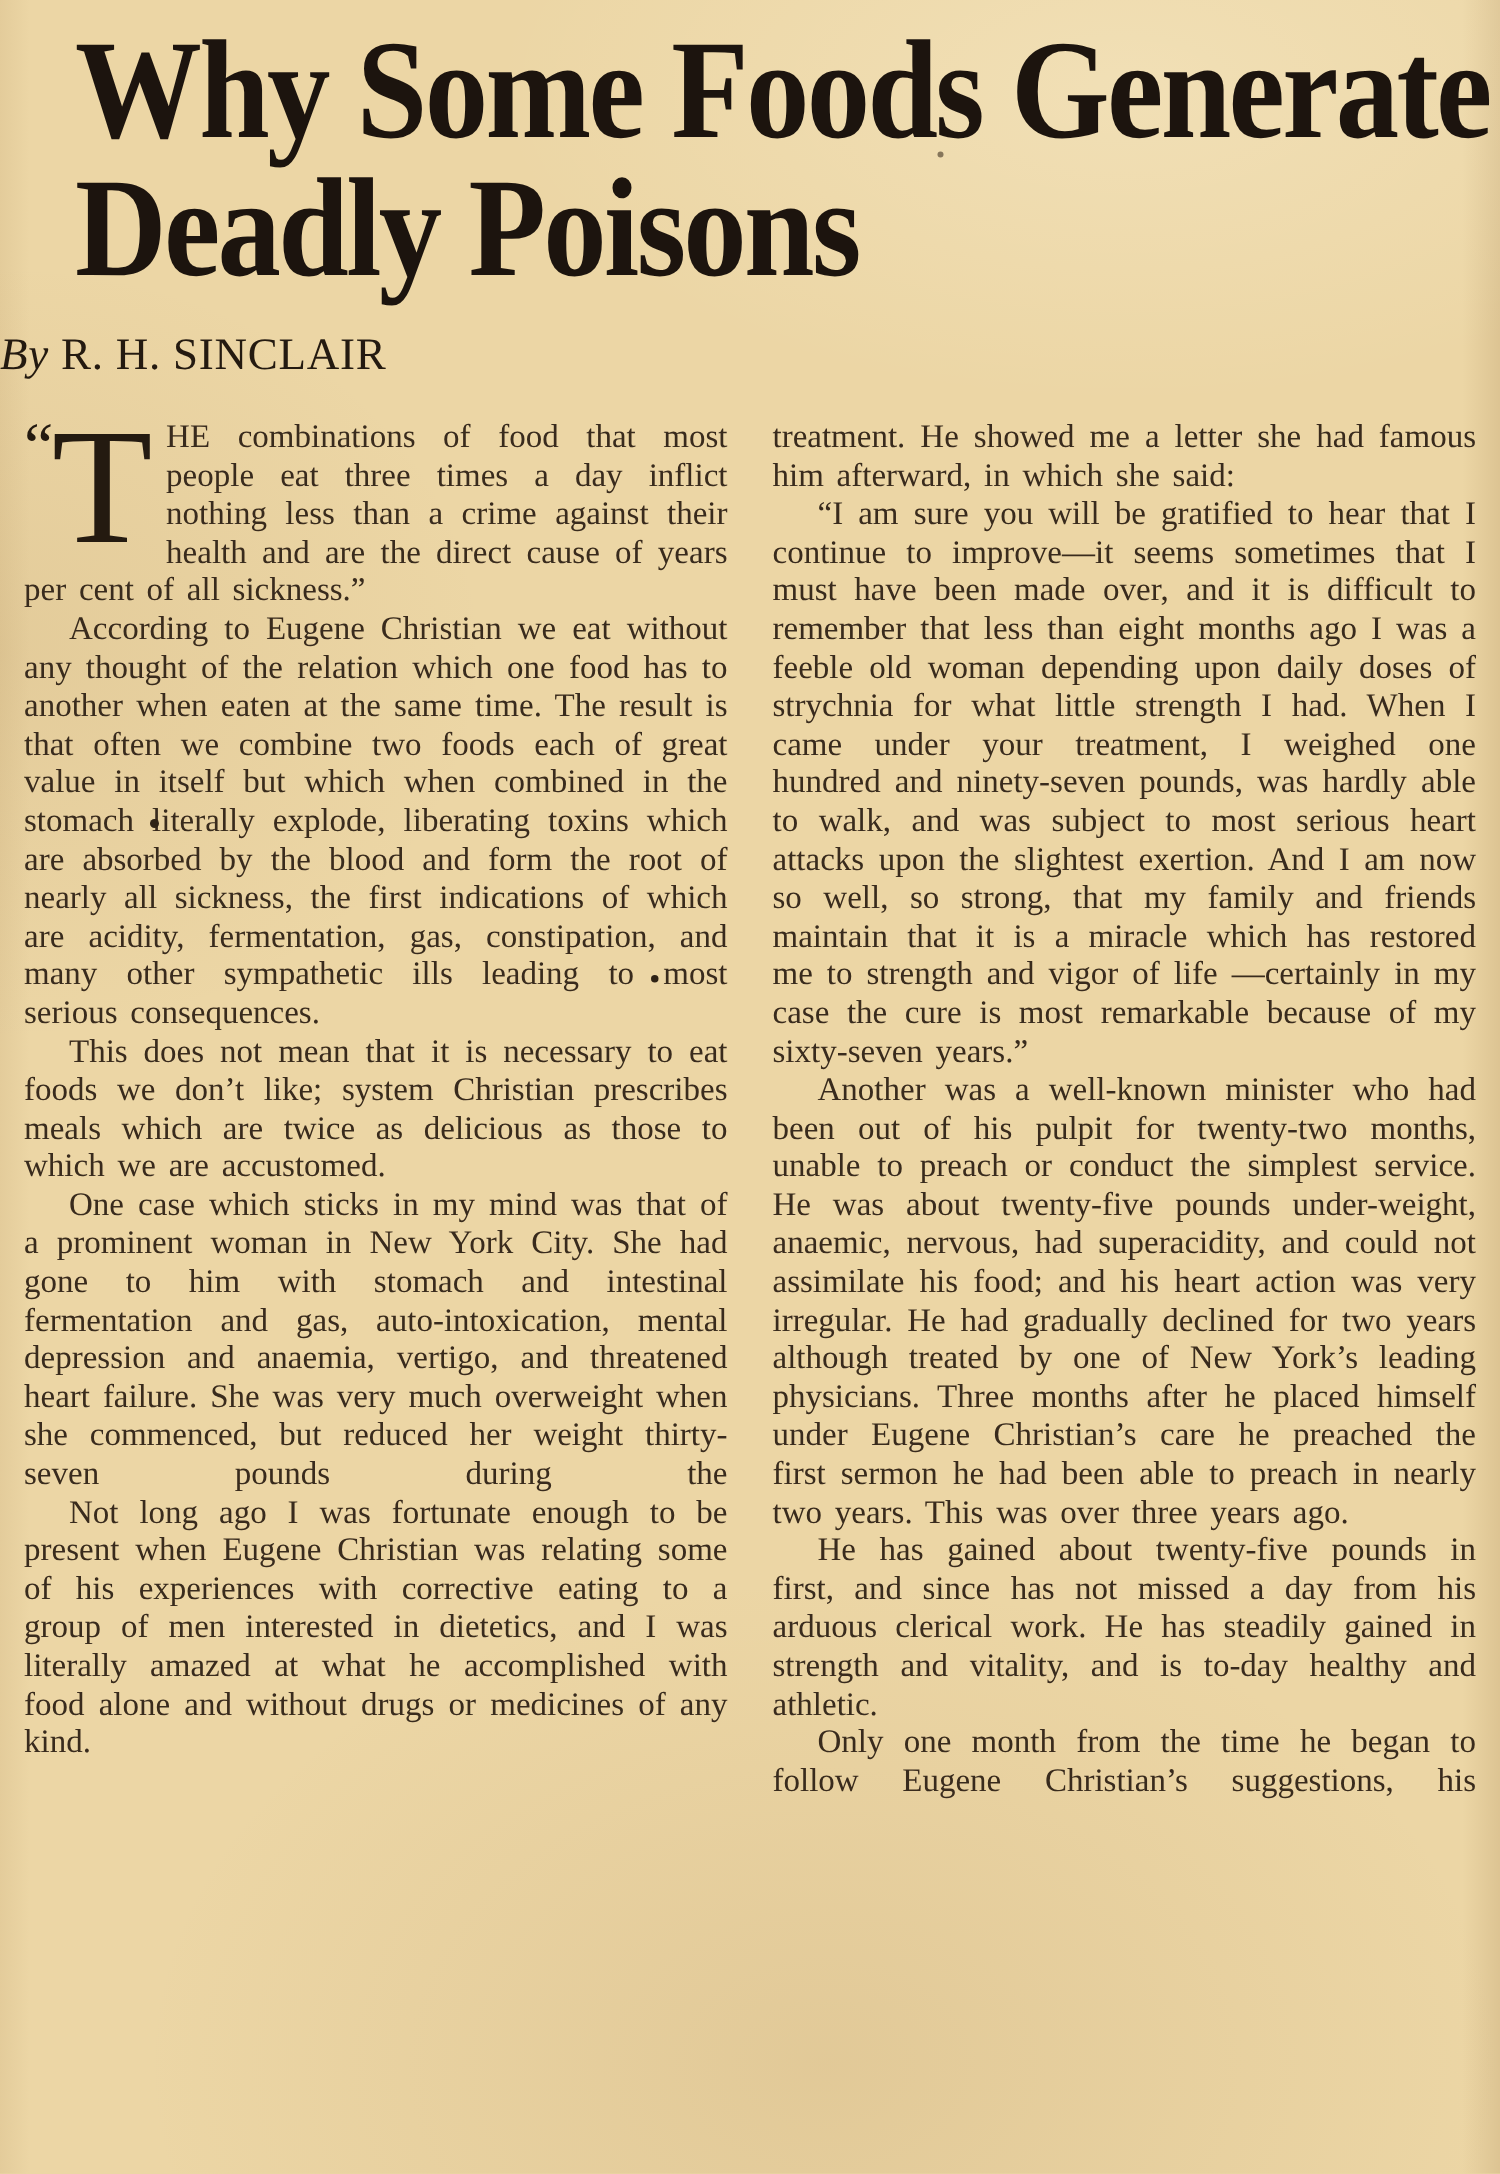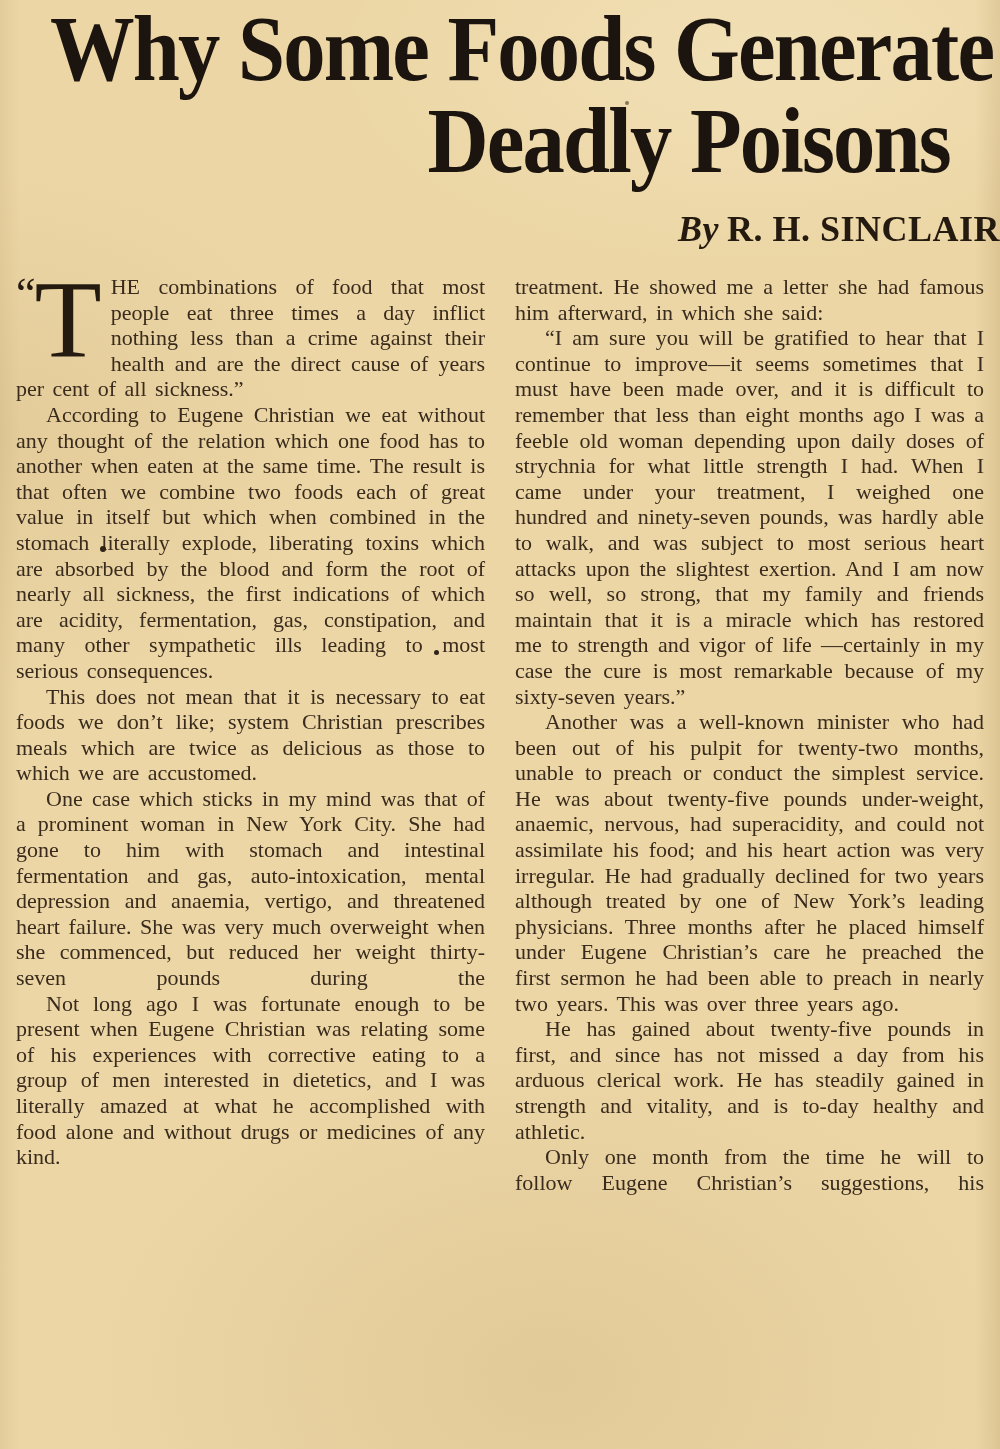--- a/index.html
+++ b/index.html
@@ -13,36 +13,36 @@
       radial-gradient(ellipse 600px 300px at 75% 4%, rgba(255,248,225,0.28), transparent 70%),
       radial-gradient(ellipse 500px 400px at 0% 30%, rgba(150,110,55,0.10), transparent 65%),
       radial-gradient(ellipse 700px 500px at 55% 95%, rgba(150,108,55,0.12), transparent 65%),
       linear-gradient(to left, rgba(140,100,50,0.16), rgba(140,100,50,0) 2.5%),
       linear-gradient(to right, rgba(140,100,50,0.09), rgba(140,100,50,0) 2%);
     font-family: "Liberation Serif", serif;
     color: #392b1d;
   }
   .page { width: 100%; height: 100%; position: relative; }
 
-  .masthead { text-align: right; padding-top: 2px; }
+  .masthead { text-align: left; padding-top: 14px; }
   .title { margin: 0; color: #1c140e; }
   .title-line {
     display: block;
     font-size: 94px;
     line-height: 92px;
     font-weight: 700;
     letter-spacing: -2px;
     transform: scaleX(0.9);
     transform-origin: 50% 50%;
     white-space: nowrap;
   }
   .byline {
     margin-top: 22px;
-    font-size: 36px;
-    font-weight: 700;
+    font-size: 30px;
+    font-weight: 400;
     color: #241a10;
     letter-spacing: 0.5px;
   }
   .byline-by { font-style: italic; margin-right: 8px; }
 
   .columns {
     display: flex;
     gap: 30px;
     padding: 0 16px;
     margin-top: 24px;
@@ -111,21 +111,21 @@
       <p class="para">This does not mean that it is necessary to eat foods we don’t like; system Christian prescribes meals which are twice as delicious as those to which we are accustomed.</p>
       <p class="para cont">One case which sticks in my mind was that of a prominent woman in New York City. She had gone to him with stomach and intestinal fermentation and gas, auto-intoxication, mental depression and anaemia, vertigo, and threatened heart failure. She was very much overweight when she commenced, but reduced her weight thirty-seven pounds during the</p>
       <p class="para">Not long ago I was fortunate enough to be present when Eugene Christian was relating some of his experiences with corrective eating to a group of men interested in dietetics, and I was literally amazed at what he accomplished with food alone and without drugs or medicines of any kind.</p>
     </section>
 
     <section class="col">
       <p class="para noindent">treatment.  He showed me a letter she had famous him afterward, in which she said:</p>
       <p class="para">“I am sure you will be gratified to hear that I continue to improve—it seems sometimes that I must have been made over, and it is difficult to remember that less than eight months ago I was a feeble old woman depending upon daily doses of strychnia for what little strength I had. When I came under your treatment, I weighed one hundred and ninety-seven pounds, was hardly able to walk, and was subject to most serious heart attacks upon the slightest exertion. And I am now so well, so strong, that my family and friends maintain that it is a miracle which has restored me to strength and vigor of life —certainly in my case the cure is most remarkable because of my sixty-seven years.”</p>
       <p class="para">Another was a well-known minister who had been out of his pulpit for twenty-two months, unable to preach or conduct the simplest service. He was about twenty-five pounds under-weight, anaemic, nervous, had superacidity, and could not assimilate his food; and his heart action was very irregular. He had gradually declined for two years although treated by one of New York’s leading physicians. Three months after he placed himself under Eugene Christian’s care he preached the first sermon he had been able to preach in nearly two years. This was over three years ago.</p>
       <p class="para">He has gained about twenty-five pounds in first, and since has not missed a day from his arduous clerical work. He has steadily gained in strength and vitality, and is to-day healthy and athletic.</p>
-      <p class="para cont">Only one month from the time he will to follow Eugene Christian’s suggestions, his</p>
+      <p class="para cont">Only one month from the time he began to follow Eugene Christian’s suggestions, his</p>
     </section>
 
   </main>
 
   <span class="speck s1"></span>
   <span class="speck s2"></span>
   <span class="speck s3"></span>
 
 </div>
 

